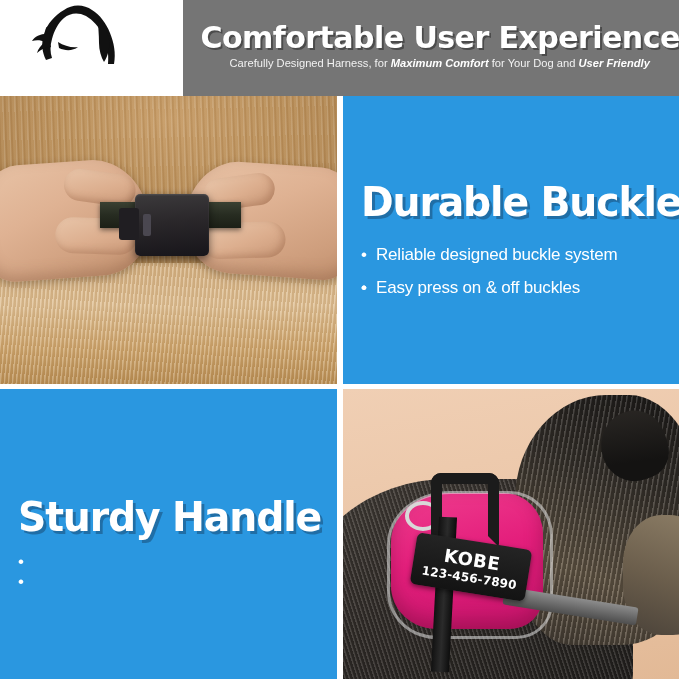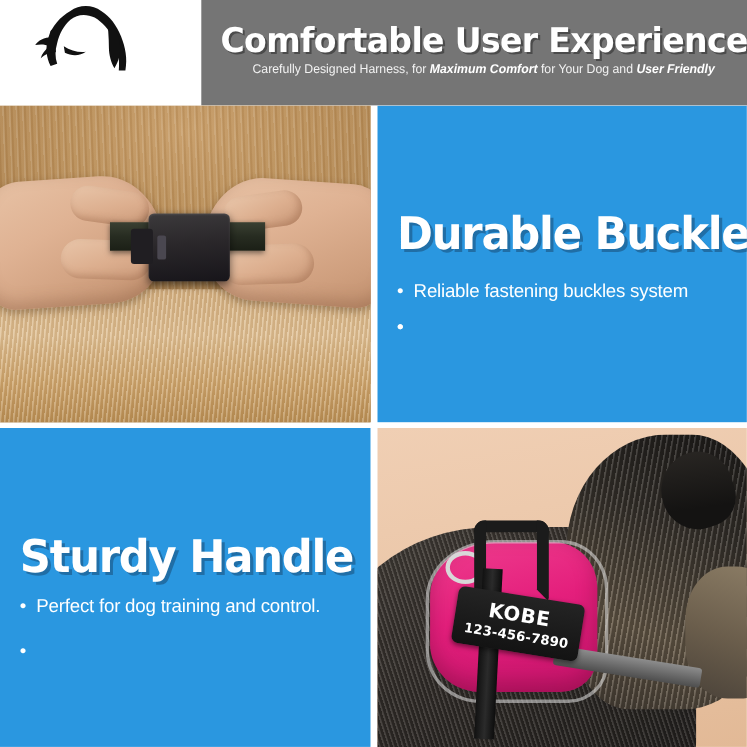--- a/index.html
+++ b/index.html
@@ -447,39 +447,39 @@
         <div class="buckle"></div>
       </div>
     </div>
 
     <div class="cell cell-text-buckle">
       <div class="blue-panel">
         <div class="panel-title">Durable Buckle</div>
         <ul class="bullets">
           <li>
             <span class="dot">•</span>
-            <span>Reliable fastening buckles system</span>
+            <span>Reliable designed buckle system</span>
           </li>
           <li>
             <span class="dot">•</span>
           </li>
           <li>
             <span class="dot">•</span>
+            <span>Easy press on &amp; off buckles</span>
           </li>
         </ul>
       </div>
     </div>
 
     <div class="cell cell-text-handle">
       <div class="blue-panel">
         <div class="panel-title">Sturdy Handle</div>
         <ul class="bullets">
           <li>
             <span class="dot">•</span>
-            <span>Perfect for dog training and control.</span>
           </li>
           <li>
             <span class="dot">•</span>
           </li>
         </ul>
       </div>
     </div>
 
     <div class="cell cell-photo-harness">
       <div class="photo-harness">

